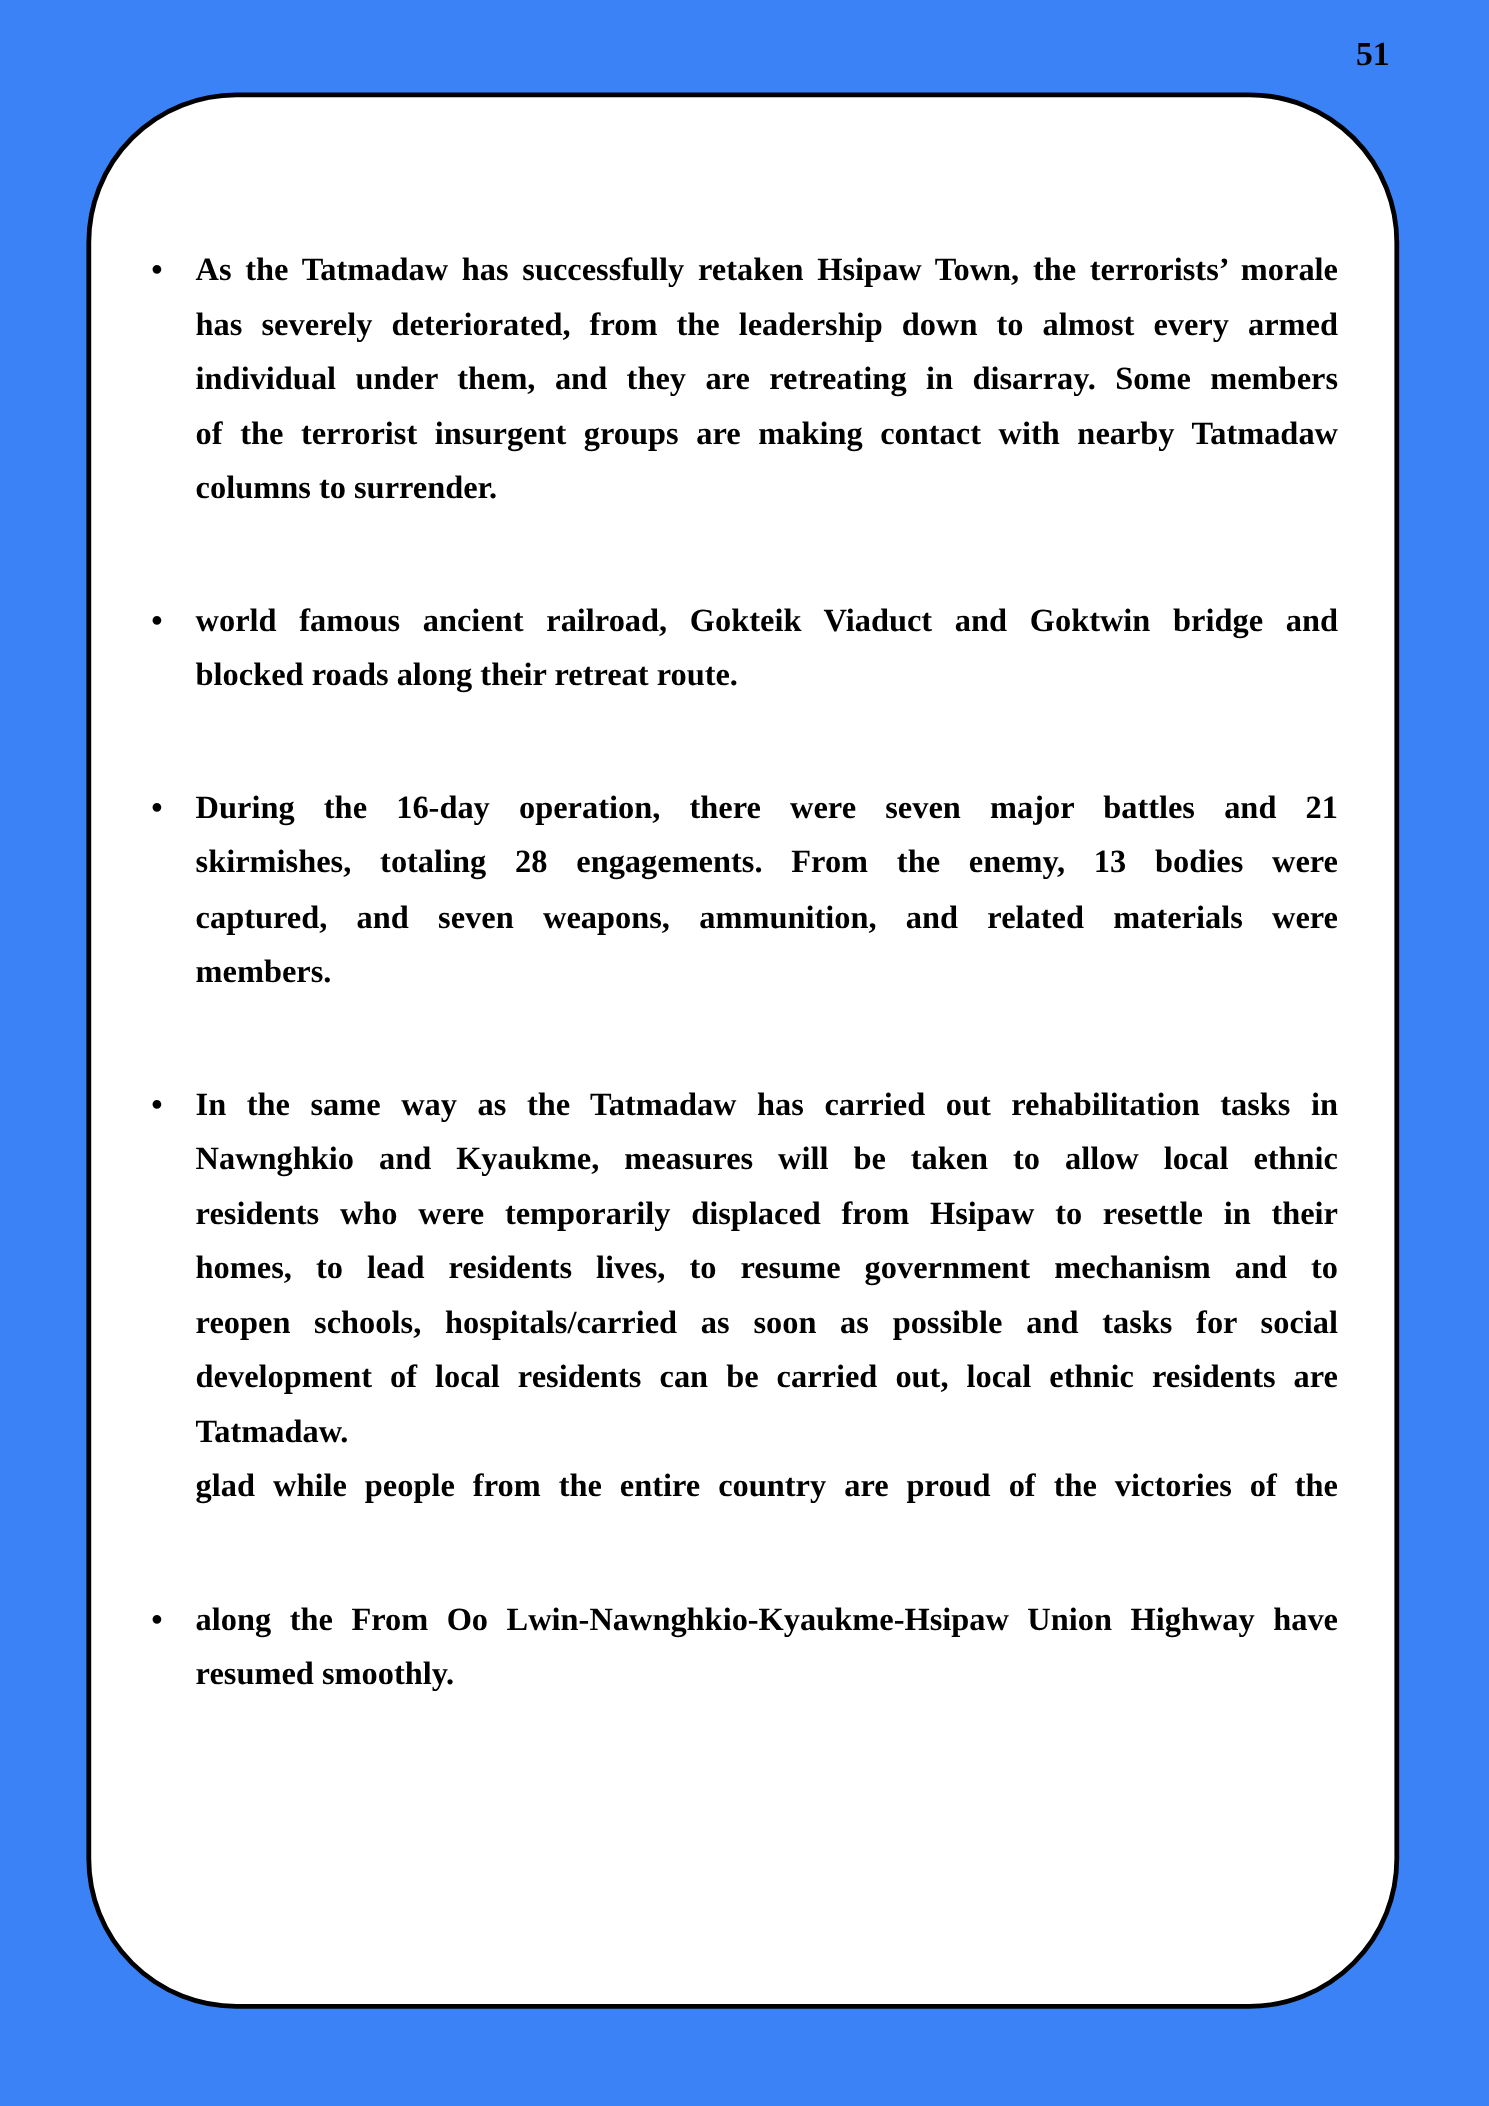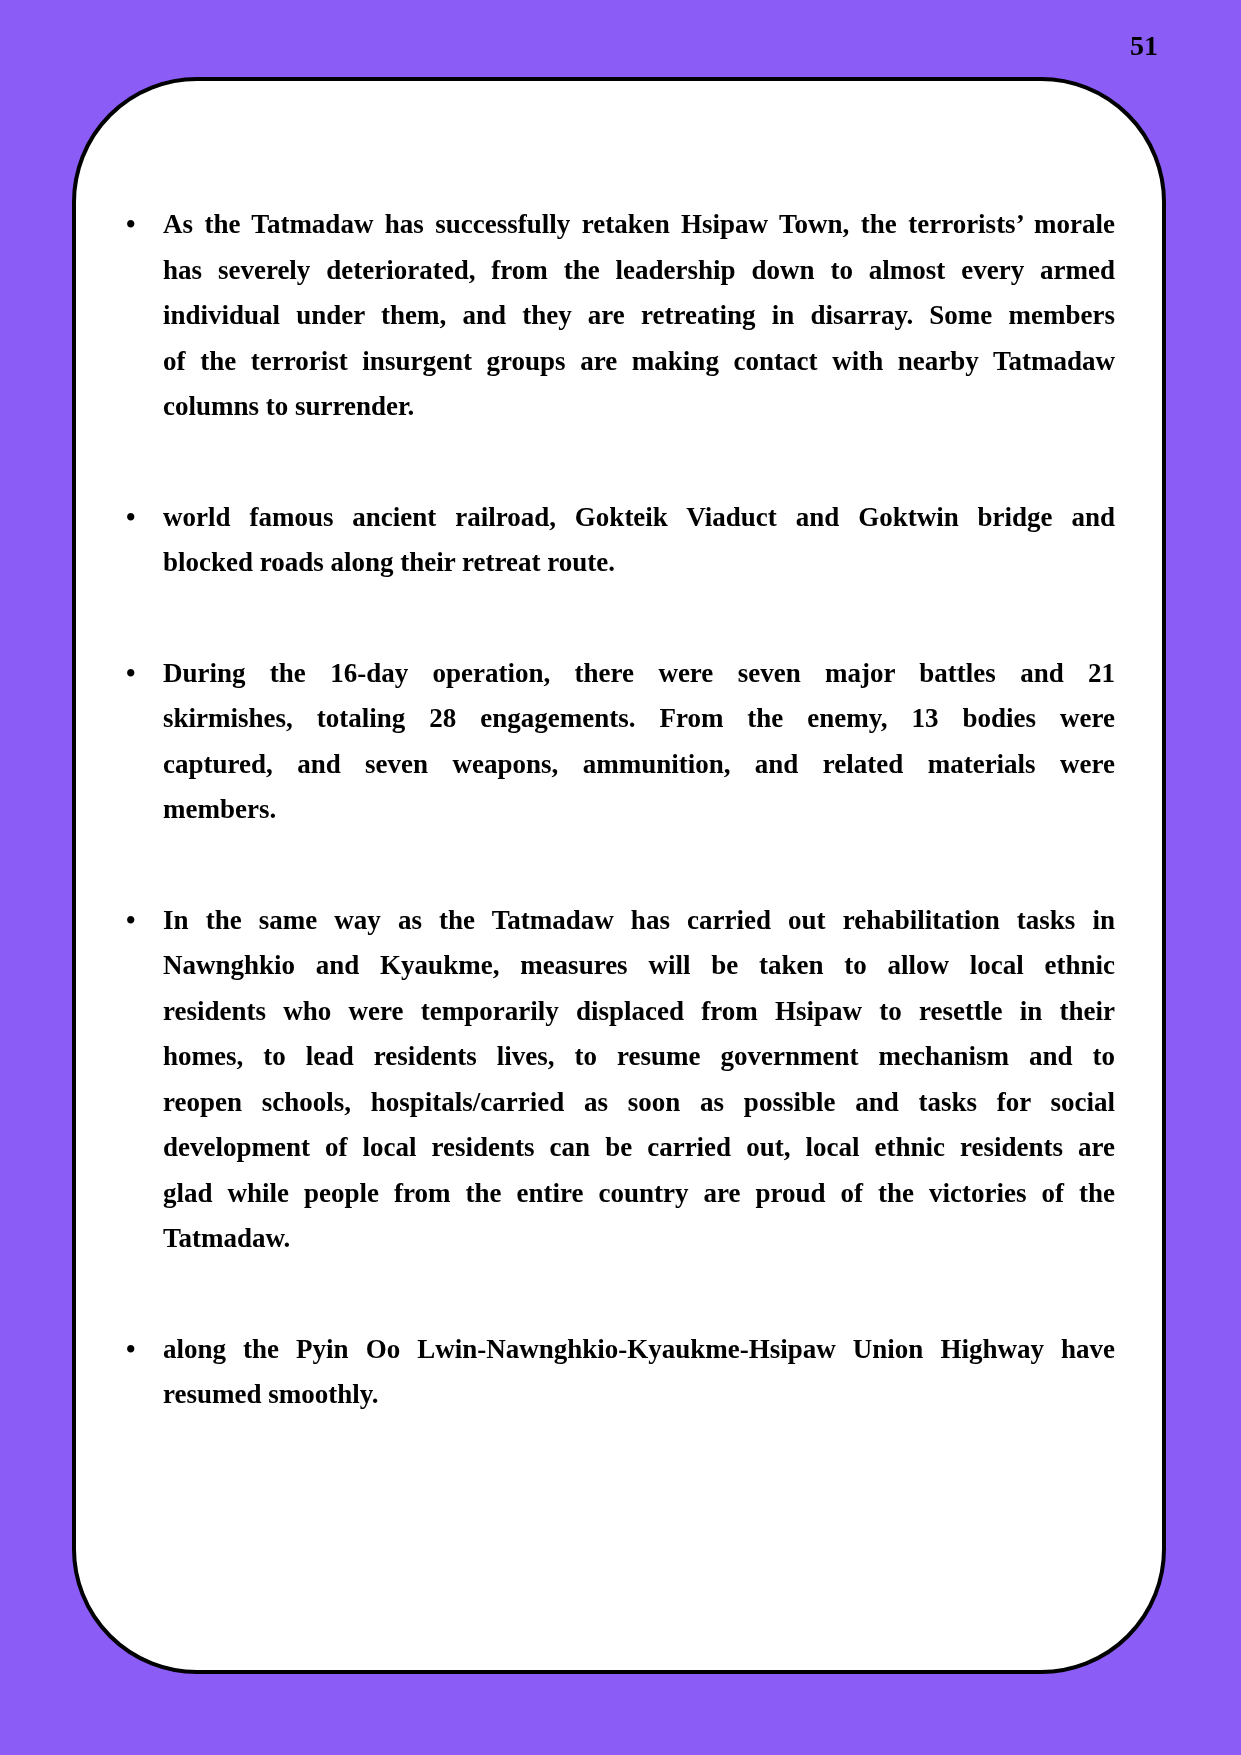--- a/index.html
+++ b/index.html
@@ -4,21 +4,21 @@
 <style>
   html, body {
     margin: 0;
     padding: 0;
     background: #ffffff;
   }
   .page {
     position: relative;
     width: 1241px;
     height: 1755px;
-    background: #8b5cf6;
+    background: #3b82f6;
     color: #000000;
     font-family: "Liberation Serif", "DejaVu Serif", serif;
     font-weight: bold;
     overflow: hidden;
   }
   .page-number {
     position: absolute;
     top: 30px;
     right: 83px;
     font-size: 28px;
@@ -110,25 +110,25 @@
     </li>
 
     <li class="list-item">
       <span class="bullet">•</span>
       <div class="line">In the same way as the Tatmadaw has carried out rehabilitation tasks in</div>
       <div class="line">Nawnghkio and Kyaukme, measures will be taken to allow local ethnic</div>
       <div class="line">residents who were temporarily displaced from Hsipaw to resettle in their</div>
       <div class="line">homes, to lead residents lives, to resume government mechanism and to</div>
       <div class="line">reopen schools, hospitals/carried as soon as possible and tasks for social</div>
       <div class="line">development of local residents can be carried out, local ethnic residents are</div>
+      <div class="line last">Tatmadaw.</div>
       <div class="line">glad while people from the entire country are proud of the victories of the</div>
-      <div class="line last">Tatmadaw.</div>
     </li>
 
     <li class="list-item">
       <span class="bullet">•</span>
-      <div class="line">along the Pyin Oo Lwin-Nawnghkio-Kyaukme-Hsipaw Union Highway have</div>
+      <div class="line">along the From Oo Lwin-Nawnghkio-Kyaukme-Hsipaw Union Highway have</div>
       <div class="line last">resumed smoothly.</div>
     </li>
 
   </ul>
 
 </div>
 
 </body></html>

